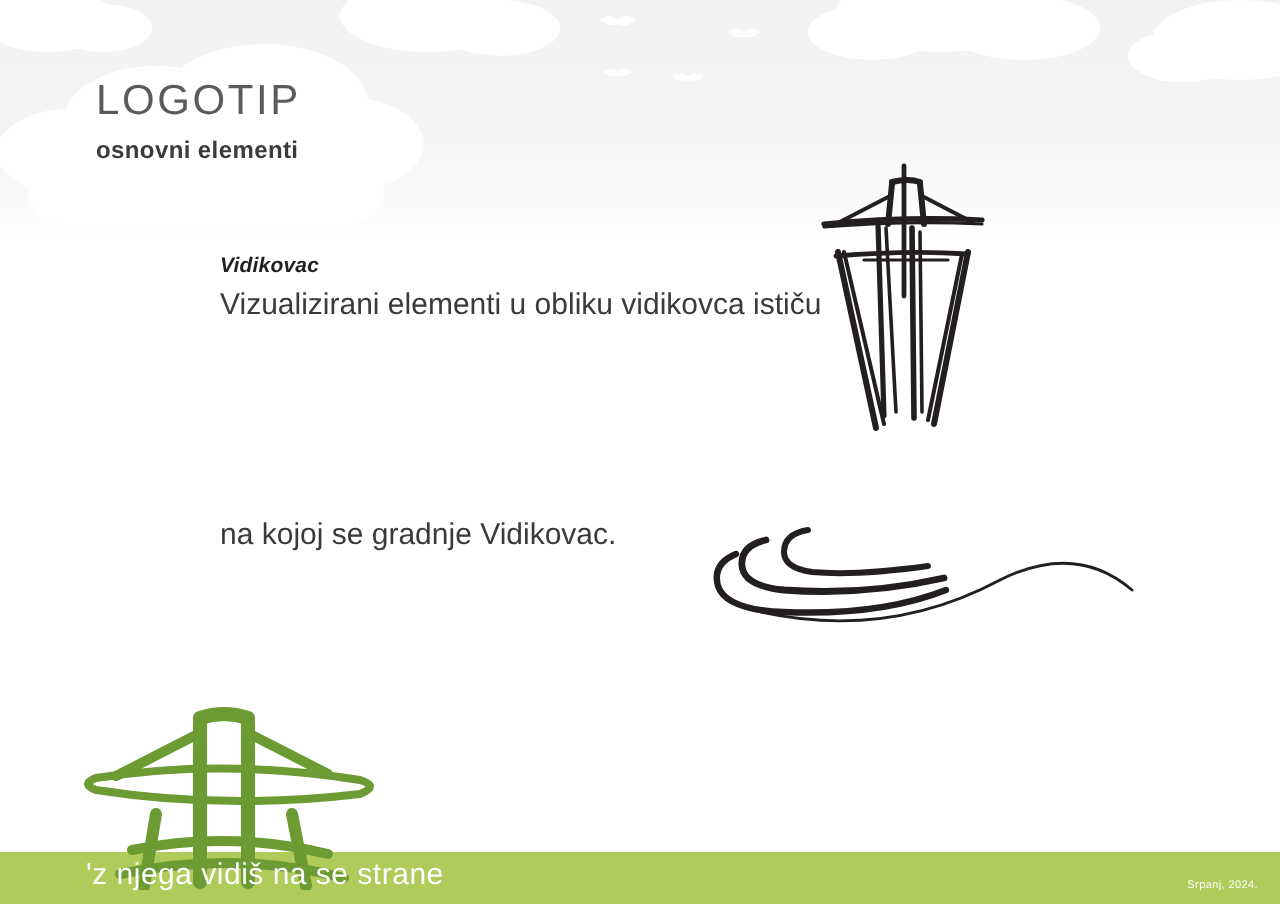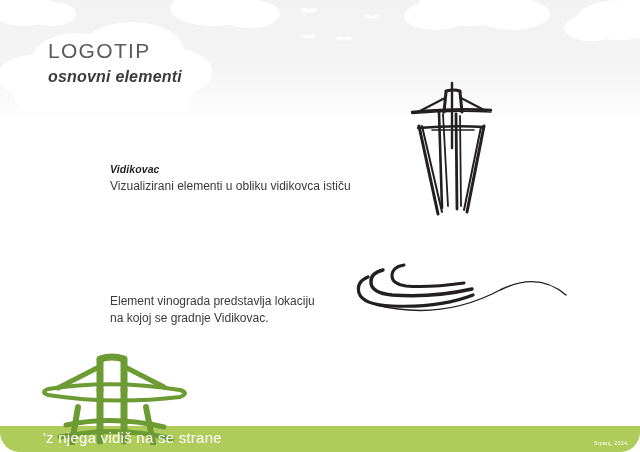--- a/index.html
+++ b/index.html
@@ -9,21 +9,20 @@
   }
   body {
     font-family: "Liberation Sans", sans-serif;
   }
   .page {
     position: relative;
     width: 640px;
     height: 452px;
     overflow: hidden;
     background: #ffffff;
-    border-radius: 20px;
   }
 
   
   .sky {
     position: absolute;
     left: 0; top: 0;
     width: 640px;
     height: 118px;
     background: linear-gradient(180deg, #f2f2f2 0%, #f4f4f4 55%, #fbfbfb 88%, #ffffff 100%);
   }
@@ -39,46 +38,46 @@
   .title-main {
     font-size: 21px;
     letter-spacing: 1.3px;
     color: #5b5b5b;
     font-weight: 400;
     line-height: 1;
     white-space: nowrap;
   }
   .title-sub {
     margin-top: 7px;
-    font-size: 16px;
+    font-size: 12px;
     font-weight: bold;
-    font-style: italic;
     color: #3b3b3b;
     letter-spacing: 0.2px;
     white-space: nowrap;
   }
 
   
-  .entry { position: absolute; left: 110px; margin-top: 36px; }
+  .entry { position: absolute; left: 110px; }
   .entry-1 { top: 127px; }
   .entry-2 { top: 257px; }
   .entry-head {
     font-size: 10.5px;
     font-weight: bold;
     font-style: italic;
     color: #231f20;
     margin: 0 0 3px 0;
     letter-spacing: 0.1px;
     white-space: nowrap;
   }
   .entry-body {
-    font-size: 12px;
+    font-size: 15px;
     color: #3a3a3a;
     line-height: 1.42;
     white-space: nowrap;
+    text-align: center;
   }
 
   
   .sketch { position: absolute; }
   .sketch-tower { left: 398px; top: 78px; }
   .sketch-vineyard { left: 352px; top: 243px; }
 
   
   .logo-mark {
     position: absolute;
@@ -203,21 +202,20 @@
         <path d="M62 38 L63 128" stroke-width="1.8"></path>
 
         <path d="M54 5 L54 70" stroke-width="2.4"></path>
 
         <path d="M34 52 L76 52" stroke-width="1.6"></path>
       </g>
     </svg>
   </div>
 
   <div class="entry entry-2">
-    <div class="entry-body">Element vinograda predstavlja lokaciju</div>
     <div class="entry-body">na kojoj se gradnje Vidikovac.</div>
   </div>
 
   <div class="sketch sketch-vineyard">
     <svg width="230" height="80" viewBox="0 0 230 80">
       <g stroke="#231f20" fill="none" stroke-linecap="round">
 
         <path d="M52 22 Q40 24 40 33 Q40 41 54 43 Q76 45 112 40" stroke-width="3"></path>
 
         <path d="M31 27 Q18 30 19 40 Q20 50 40 52 Q80 55 120 46" stroke-width="3.4"></path>

